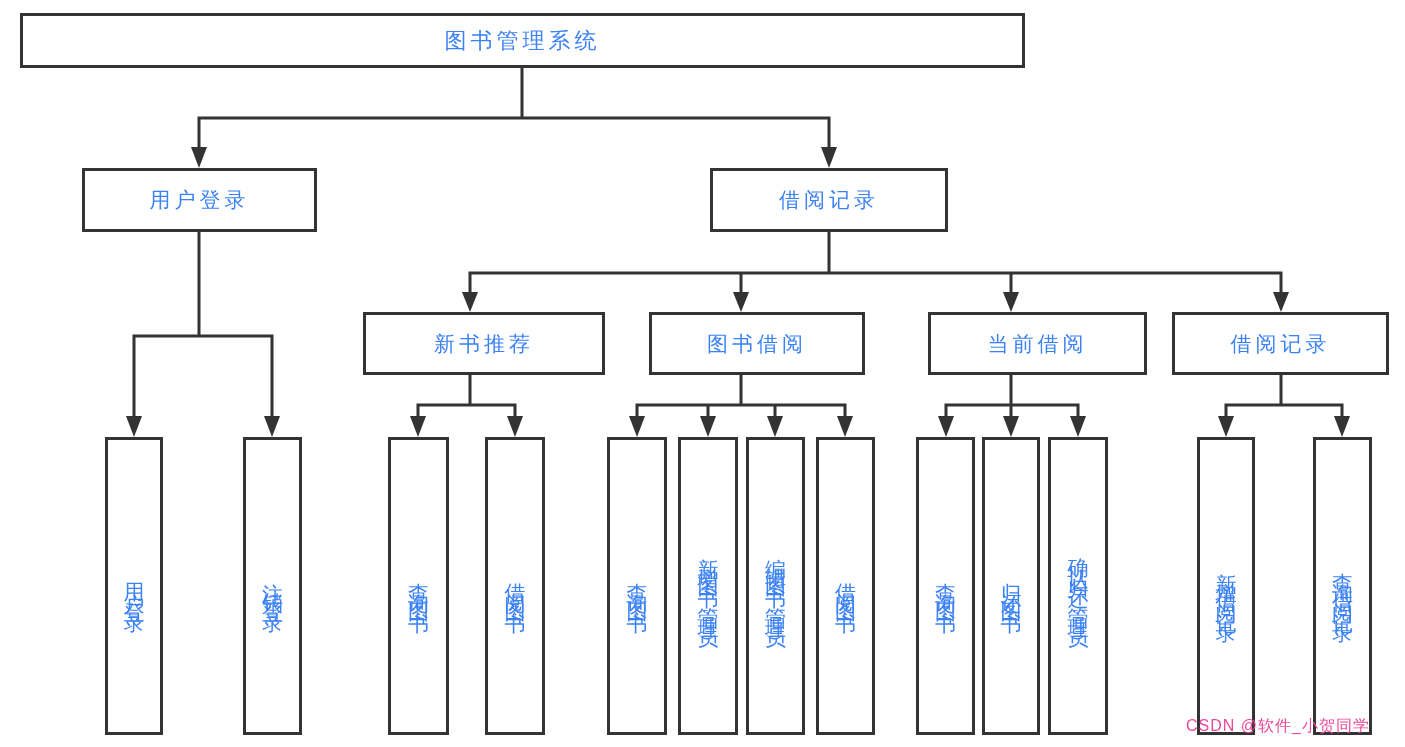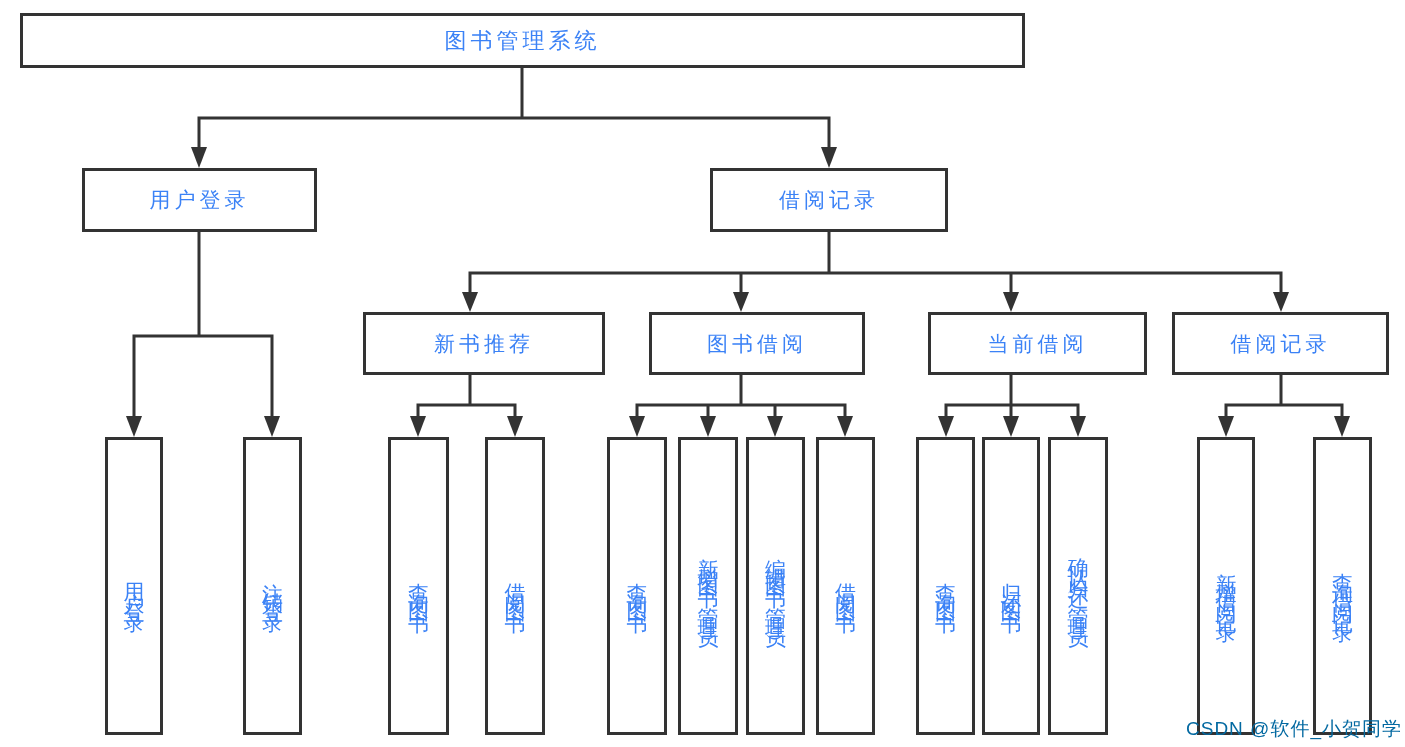--- a/index.html
+++ b/index.html
@@ -32,22 +32,22 @@
   .node.title { font-size: 22px; }
   .node.v {
     writing-mode: vertical-rl;
     letter-spacing: 10px;
     font-size: 21px;
   }
   .watermark {
     position: absolute;
     left: 1186px;
     top: 716px;
-    font-size: 19px;
-    color: #0369a1;
+    font-size: 16px;
+    color: #ec4899;
     letter-spacing: 1px;
     white-space: nowrap;
   }
 </style>
 </head>
 <body>
 
 <div class="stage">
 
   <svg class="connectors" width="1405" height="747" viewBox="0 0 1405 747" xmlns="http://www.w3.org/2000/svg">

